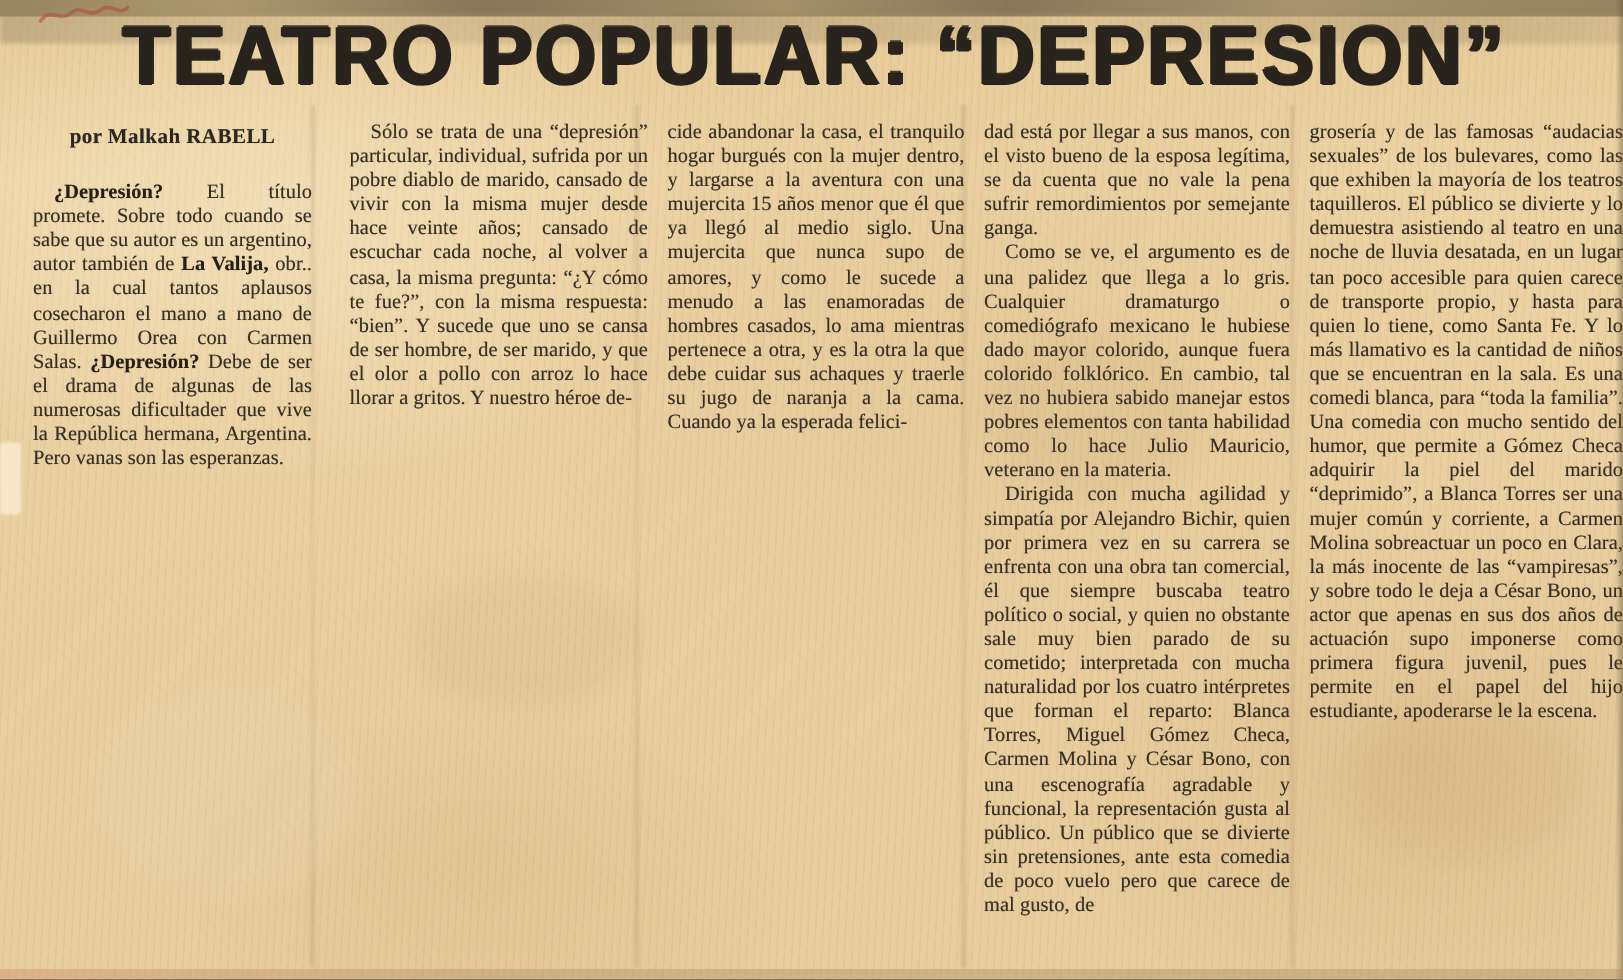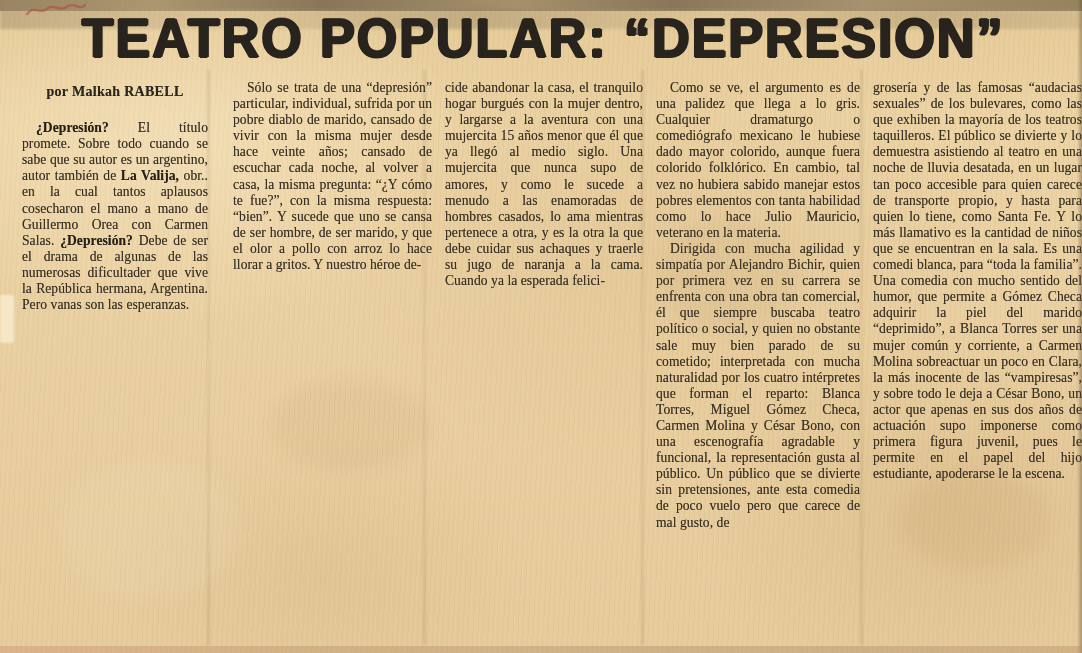--- a/index.html
+++ b/index.html
@@ -89,20 +89,21 @@
           <p><b>¿Depresión?</b><span> El título promete. Sobre todo cuando se sabe que su autor es un argentino, autor también de </span><b>La Valija,</b><span> obr.. en la cual tantos aplausos cosecharon el mano a mano de Guillermo Orea con Carmen Salas. </span><b>¿Depresión?</b><span> Debe de ser el drama de algunas de las numerosas dificultader que vive la República hermana, Argentina. Pero vanas son las esperanzas.</span></p>
         </div>
     </div>
     <div class="col c2">
         <p><span>Sólo se trata de una “depresión” particular, individual, sufrida por un pobre diablo de marido, cansado de vivir con la misma mujer desde hace veinte años; cansado de escuchar cada noche, al volver a casa, la misma pregunta: “¿Y cómo te fue?”, con la misma respuesta: “bien”. Y sucede que uno se cansa de ser hombre, de ser marido, y que el olor a pollo con arroz lo hace llorar a gritos. Y nuestro héroe de-</span></p>
       </div>
     <div class="col c3">
         <p class="no-indent"><span>cide abandonar la casa, el tranquilo hogar burgués con la mujer dentro, y largarse a la aventura con una mujercita 15 años menor que él que ya llegó al medio siglo. Una mujercita que nunca supo de amores, y como le sucede a menudo a las enamoradas de hombres casados, lo ama mientras pertenece a otra, y es la otra la que debe cuidar sus achaques y traerle su jugo de naranja a la cama. Cuando ya la esperada felici-</span></p>
       </div>
     <div class="col c4">
+        <p class="no-indent"><span>dad está por llegar a sus manos, con el visto bueno de la esposa legítima, se da cuenta que no vale la pena sufrir remordimientos por semejante ganga.</span></p>
         <p><span>Como se ve, el argumento es de una palidez que llega a lo gris. Cualquier dramaturgo o comediógrafo mexicano le hubiese dado mayor colorido, aunque fuera colorido folklórico. En cambio, tal vez no hubiera sabido manejar estos pobres elementos con tanta habilidad como lo hace Julio Mauricio, veterano en la materia.</span></p>
         <p><span>Dirigida con mucha agilidad y simpatía por Alejandro Bichir, quien por primera vez en su carrera se enfrenta con una obra tan comercial, él que siempre buscaba teatro político o social, y quien no obstante sale muy bien parado de su cometido; interpretada con mucha naturalidad por los cuatro intérpretes que forman el reparto: Blanca Torres, Miguel Gómez Checa, Carmen Molina y César Bono, con una escenografía agradable y funcional, la representación gusta al público. Un público que se divierte sin pretensiones, ante esta comedia de poco vuelo pero que carece de mal gusto, de</span></p>
       </div>
     <div class="col c5">
         <p class="no-indent"><span>grosería y de las famosas “audacias sexuales” de los bulevares, como las que exhiben la mayoría de los teatros taquilleros. El público se divierte y lo demuestra asistiendo al teatro en una noche de lluvia desatada, en un lugar tan poco accesible para quien carece de transporte propio, y hasta para quien lo tiene, como Santa Fe. Y lo más llamativo es la cantidad de niños que se encuentran en la sala. Es una comedi blanca, para “toda la familia”. Una comedia con mucho sentido del humor, que permite a Gómez Checa adquirir la piel del marido “deprimido”, a Blanca Torres ser una mujer común y corriente, a Carmen Molina sobreactuar un poco en Clara, la más inocente de las “vampiresas”, y sobre todo le deja a César Bono, un actor que apenas en sus dos años de actuación supo imponerse como primera figura juvenil, pues le permite en el papel del hijo estudiante, apoderarse le la escena.</span></p>
       </div>
   </div>
 
   <div class="stain stain1"></div>
   <div class="stain stain2"></div>

